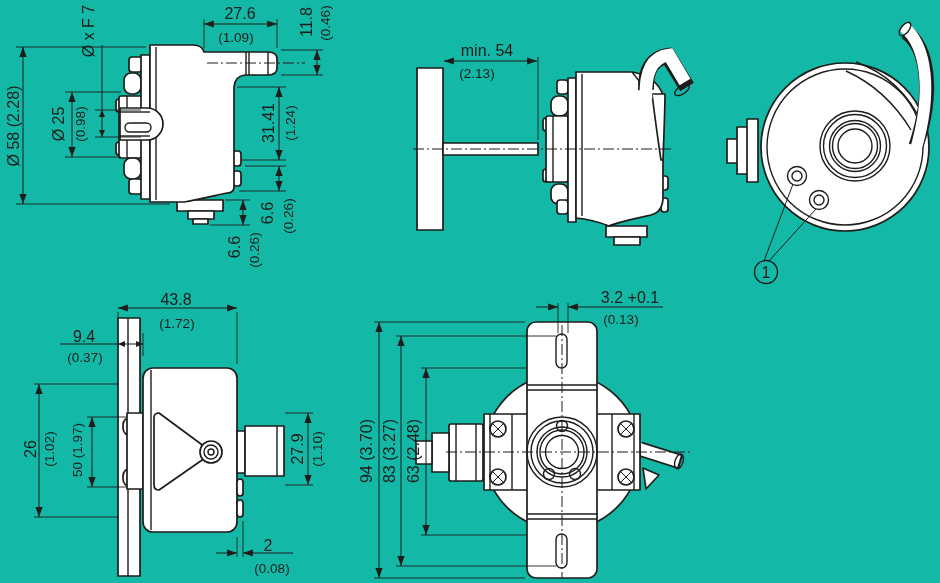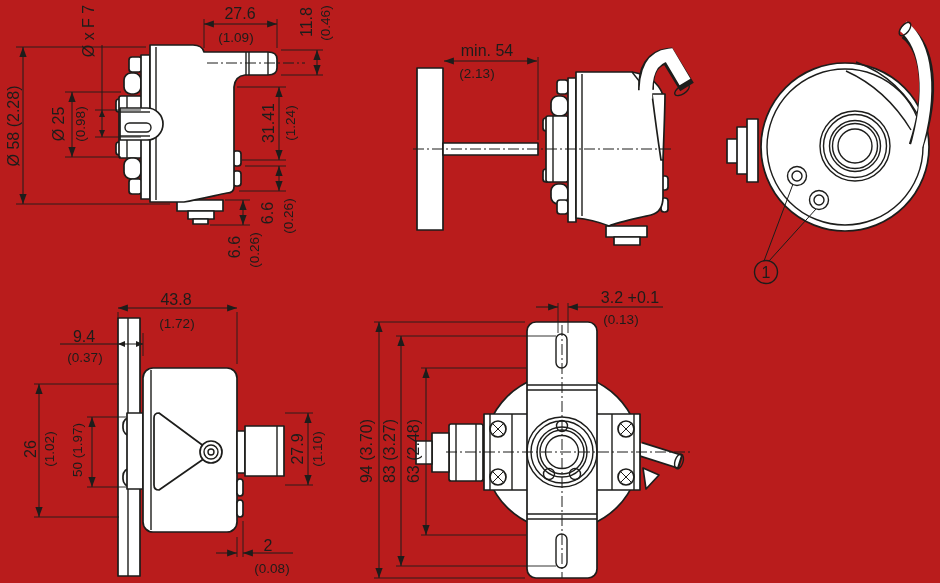--- a/index.html
+++ b/index.html
@@ -1,16 +1,16 @@
 <!DOCTYPE html>
 <html><head>
 <meta charset="utf-8">
 <style>
   html,body{margin:0;padding:0;background:#fff;}
-  #stage{position:relative;width:940px;height:583px;background:#b91c1c;overflow:hidden;}
+  #stage{position:relative;width:940px;height:583px;background:#14b8a6;overflow:hidden;}
   svg{position:absolute;top:0;left:0;}
   text{font-family:"Liberation Sans",sans-serif;fill:#1d1d1b;}
   .ol{fill:#fff;stroke:#1d1d1b;stroke-width:1.7;stroke-linejoin:round;}
   .ol2{fill:none;stroke:#1d1d1b;stroke-width:1.4;}
   .dim{fill:none;stroke:#1d1d1b;stroke-width:1;}
   .ext{fill:none;stroke:#1d1d1b;stroke-width:0.9;}
   .cl{fill:none;stroke:#1d1d1b;stroke-width:1;stroke-dasharray:11 3 2 3;}
   .t16{font-size:16px;}
   .t14{font-size:13.5px;}
   .ah{fill:#1d1d1b;stroke:none;}

